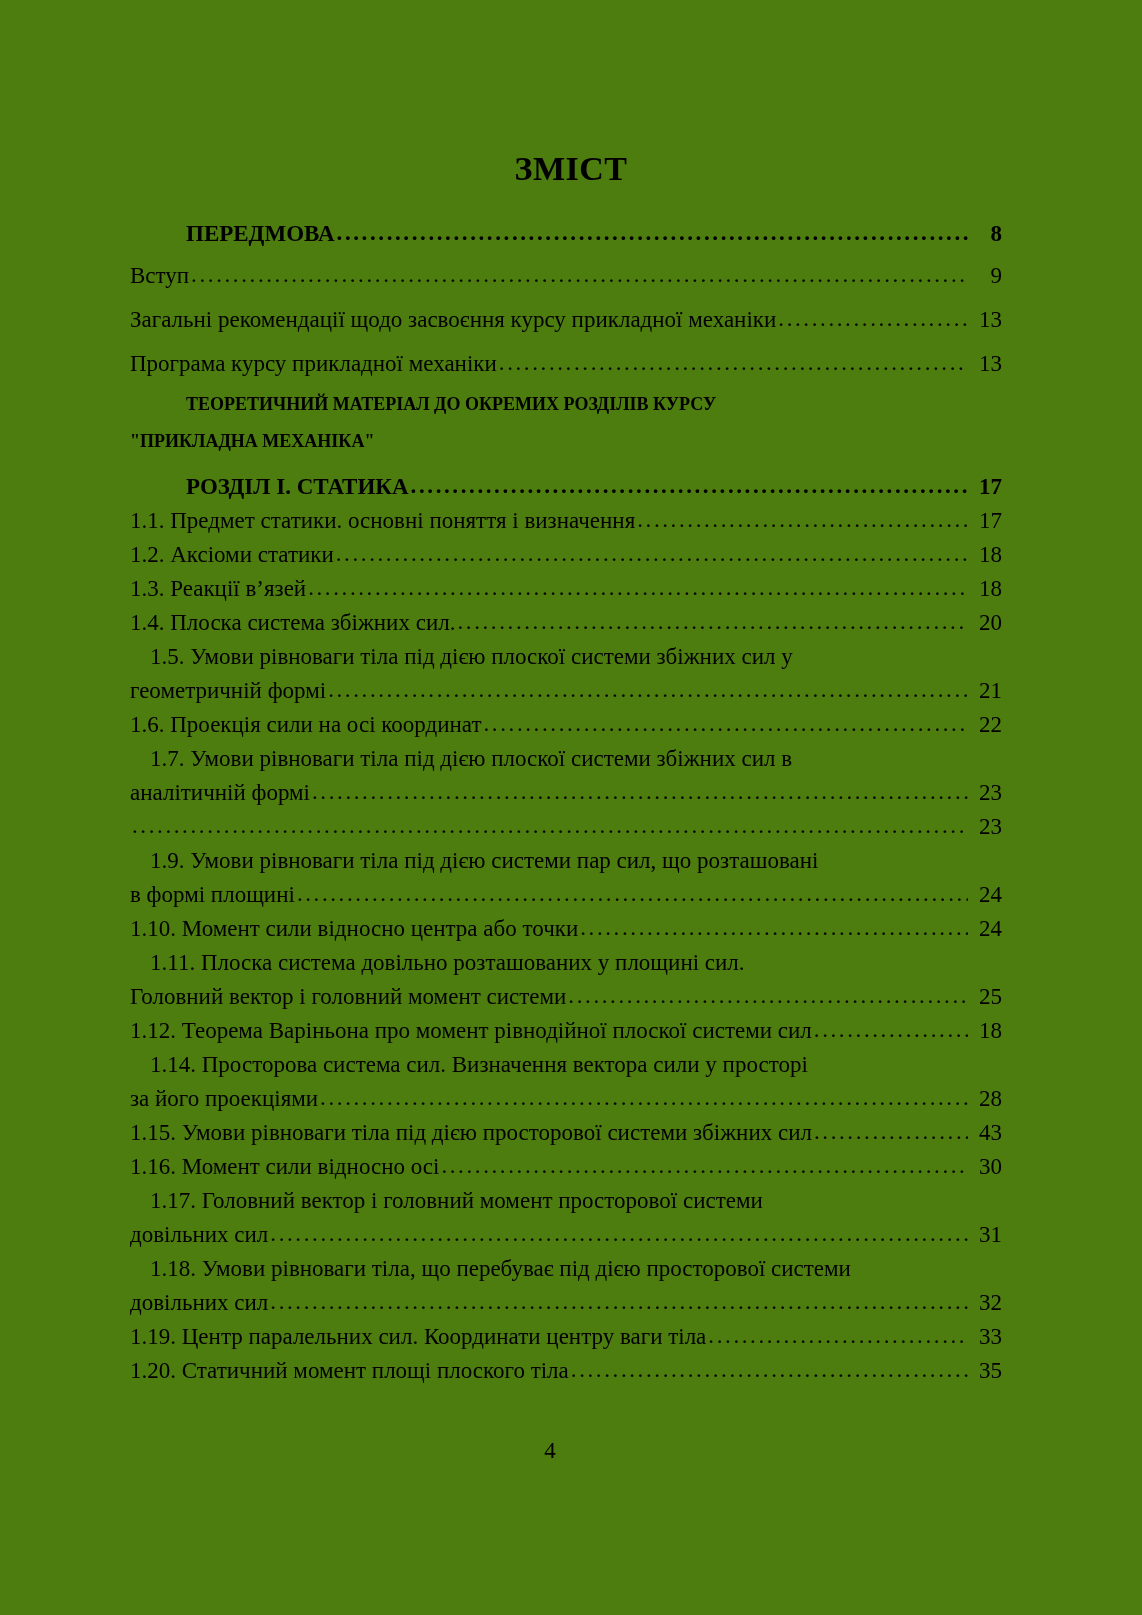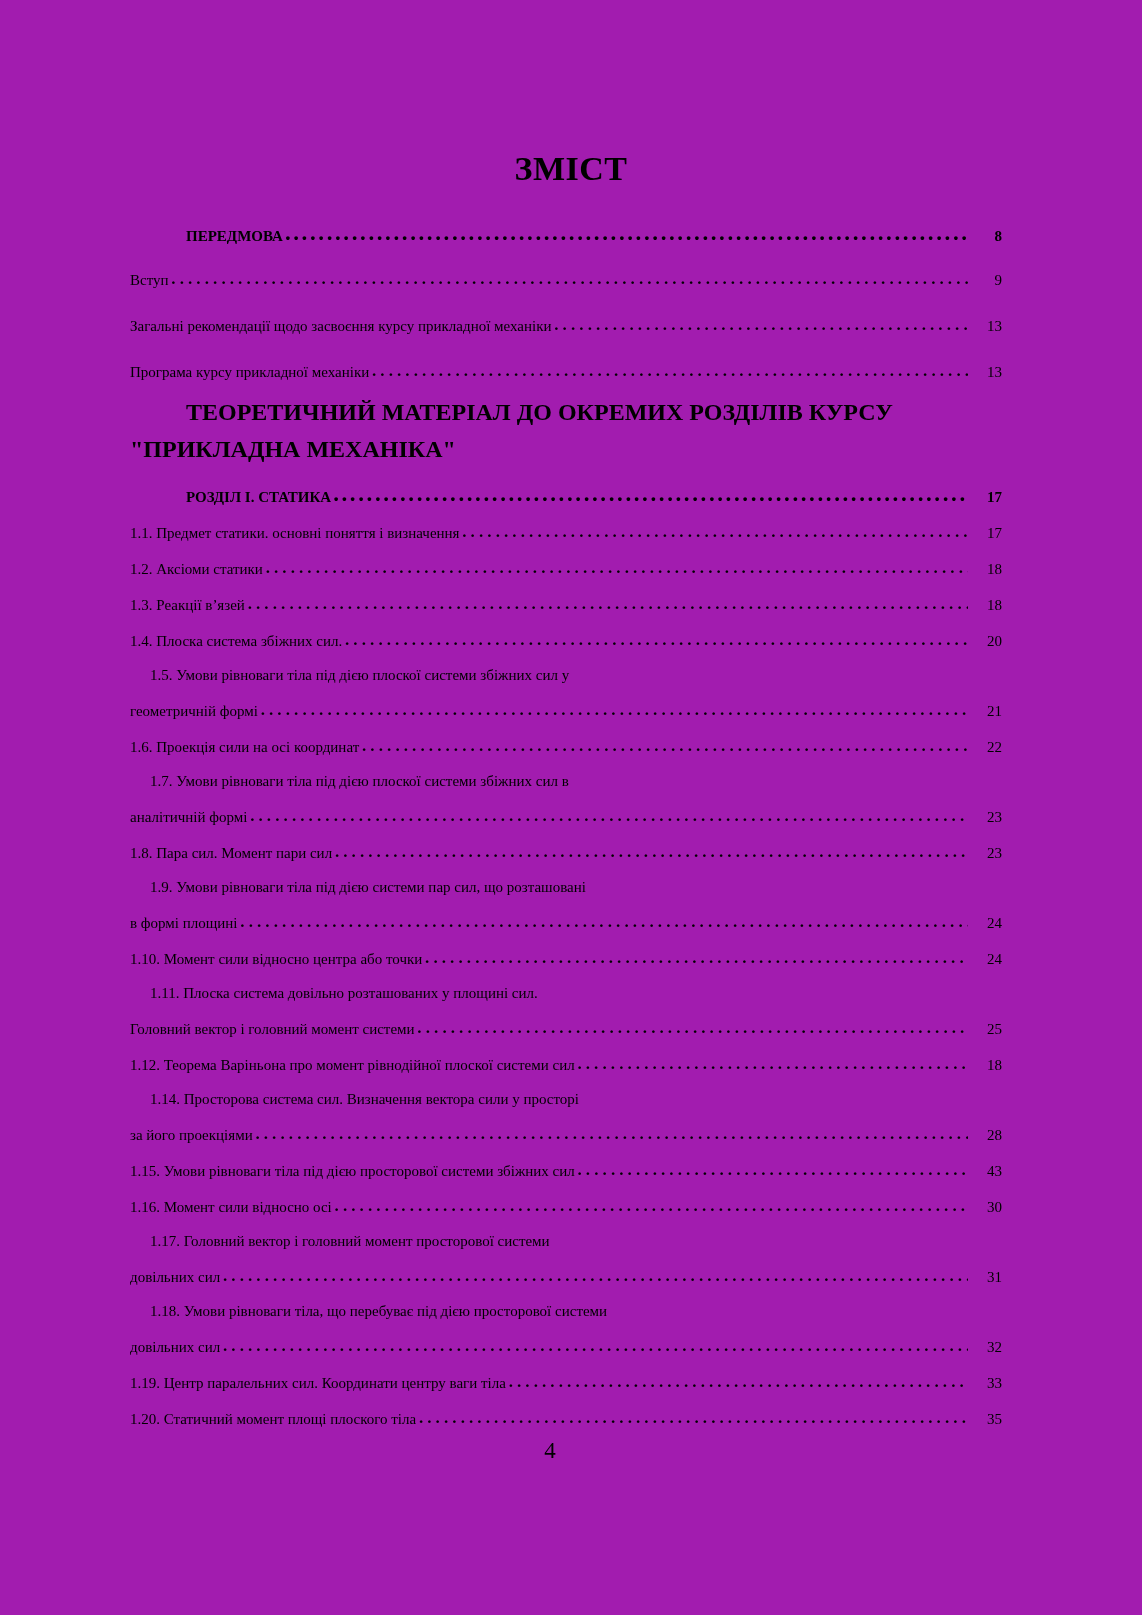--- a/index.html
+++ b/index.html
@@ -14,21 +14,21 @@
     font-family: "Liberation Serif", "DejaVu Serif", serif;
     color: #000000;
     overflow: hidden;
   }
 
   .page {
     position: absolute;
     left: 0; top: 0;
     width: 1142px;
     height: 1615px;
-    background: #a21caf;
+    background: #4d7c0f;
   }
 
   .toc-title {
     position: absolute;
     left: 0;
     top: 150px;
     width: 1142px;
     text-align: center;
     font-size: 34px;
     font-weight: bold;
@@ -38,21 +38,21 @@
   .toc-body {
     position: absolute;
     left: 130px;
     top: 214px;
     width: 872px;
   }
 
   
   .row {
     display: block;
-    font-size: 15px;
+    font-size: 23px;
     line-height: 34px;
     position: relative;
     white-space: normal;
   }
 
   .row .rowline {
     display: flex;
     align-items: baseline;
     width: 100%;
   }
@@ -101,21 +101,21 @@
 
   .bold {
     font-weight: bold;
   }
 
   .indent {
     padding-left: 56px;
   }
 
   .block-heading {
-    font-size: 24px;
+    font-size: 18px;
     font-weight: bold;
     line-height: 37px;
     display: block;
   }
   .block-heading .l1 { display: block; padding-left: 56px; }
   .block-heading .l2 { display: block; padding-left: 0; }
 
   .sect-heading {
     margin-top: 10px;
   }
@@ -230,21 +230,20 @@
         <div class="row">
           <div class="wrap-first">1.7. Умови рівноваги тіла під дією плоскої системи збіжних сил в</div>
           <div class="rowline">
             <span class="label">аналітичній формі</span>
             <span class="leader"></span>
             <span class="pageno">23</span>
           </div>
         </div>
         <div class="row">
           <div class="rowline">
-            <span class="label">1.8. Пара сил. Момент пари сил</span>
             <span class="leader"></span>
             <span class="pageno">23</span>
           </div>
         </div>
         <div class="row">
           <div class="wrap-first">1.9. Умови рівноваги тіла під дією системи пар сил, що розташовані</div>
           <div class="rowline">
             <span class="label">в формі площині</span>
             <span class="leader"></span>
             <span class="pageno">24</span>

